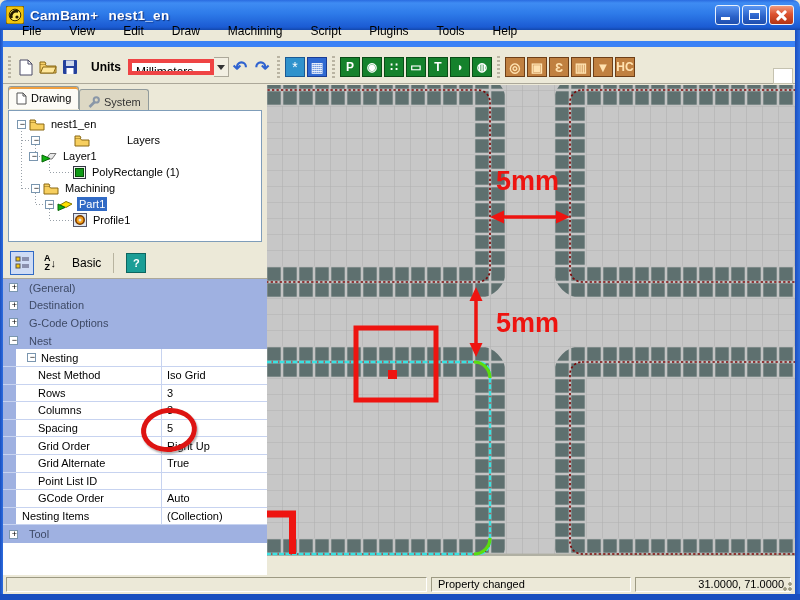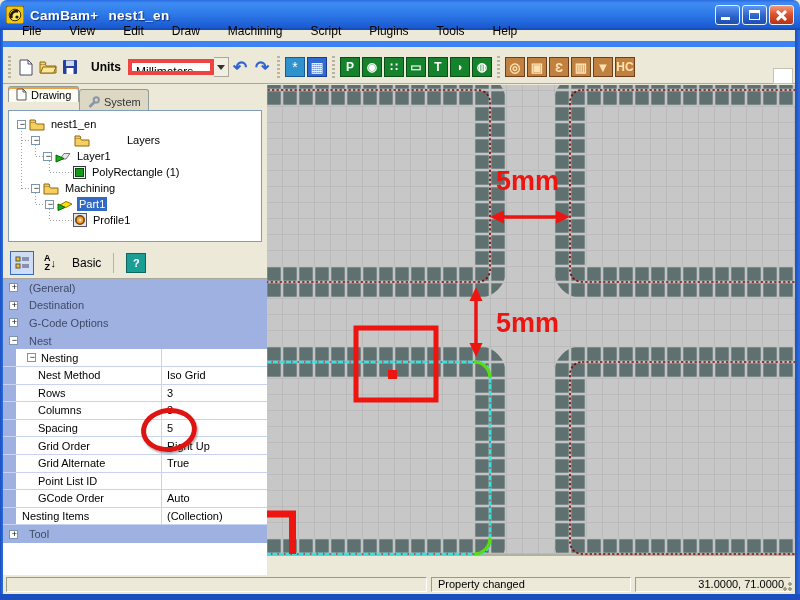--- a/index.html
+++ b/index.html
@@ -54,21 +54,21 @@
   #units-drop{width:15px;height:20px;background:#f2efe2;border:1px solid #aca899;border-left:none;
     display:flex;align-items:center;justify-content:center;cursor:pointer;}
   #units-drop i{width:0;height:0;border:4px solid transparent;border-top:5px solid #333;margin-top:4px;}
   .undo-redo{color:#2f63d0;font-size:17px;font-weight:bold;}
   #tb-whitebox{left:773px;top:68px;width:20px;height:16px;background:#fff;border:1px solid #c5c2b0;}
 
   
   #leftpanel{left:3px;top:84px;width:264px;height:491px;background:#ece9d8;}
   .tab{position:absolute;border:1px solid #919b9c;border-bottom:none;border-radius:3px 3px 0 0;
     display:flex;align-items:center;gap:4px;padding:0 7px;font-size:11px;cursor:pointer;}
-  #tab-drawing{left:5px;top:2px;height:16px;background:#fcfbf6;z-index:2;
+  #tab-drawing{left:5px;top:2px;height:23px;background:#fcfbf6;z-index:2;
     box-shadow:inset 0 2px 0 #f0a040;}
   #tab-system{left:76px;top:5px;height:25px;background:#ddd8c4;color:#333;}
   #treebox{left:5px;top:26px;width:254px;height:132px;background:#fff;border:1px solid #7f9db9;
     position:absolute;overflow:hidden;}
   .trow{position:absolute;height:16px;display:flex;align-items:center;white-space:nowrap;}
   .tlabel{margin-left:4px;font-size:11px;padding:1px 2px;}
   .tlabel.sel{background:#316ac5;color:#fff;}
   .xbox{width:9px;height:9px;border:1px solid #7a96af;background:#fff;display:inline-block;
     position:relative;flex:none;}
   .xbox::before{position:absolute;left:0;top:-3px;width:9px;text-align:center;font-size:9px;
@@ -259,21 +259,21 @@
       <div class="trow" style="left:22px;top:21px;gap:31px;">
         <span class="xbox minus"></span>
         <span class="ticon">
             <svg width="16" height="13">
               <path d="M1 4h5l1.5 2H15v6H1z" fill="#f7cf5f" stroke="#8a6914"></path>
               <path d="M1 4V2h5l1 2" fill="#f7cf5f" stroke="#8a6914"></path>
             </svg>
           </span>
         <span class="tlabel">Layers</span>
       </div>
-      <div class="trow" style="left:34px;top:37px;">
+      <div class="trow" style="left:20px;top:37px;">
         <span class="xbox minus"></span>
         <span class="ticon">
             <svg width="16" height="13">
               <path d="M5 9l4-5.5h6L11 9z" fill="#e8e8e8" stroke="#777"></path>
               <path d="M1 12l8-3.5-8-3.5z" fill="#12b212" stroke="#056605"></path>
             </svg>
           </span>
         <span class="tlabel">Layer1</span>
       </div>
       <div class="trow" style="left:64px;top:53px;">

